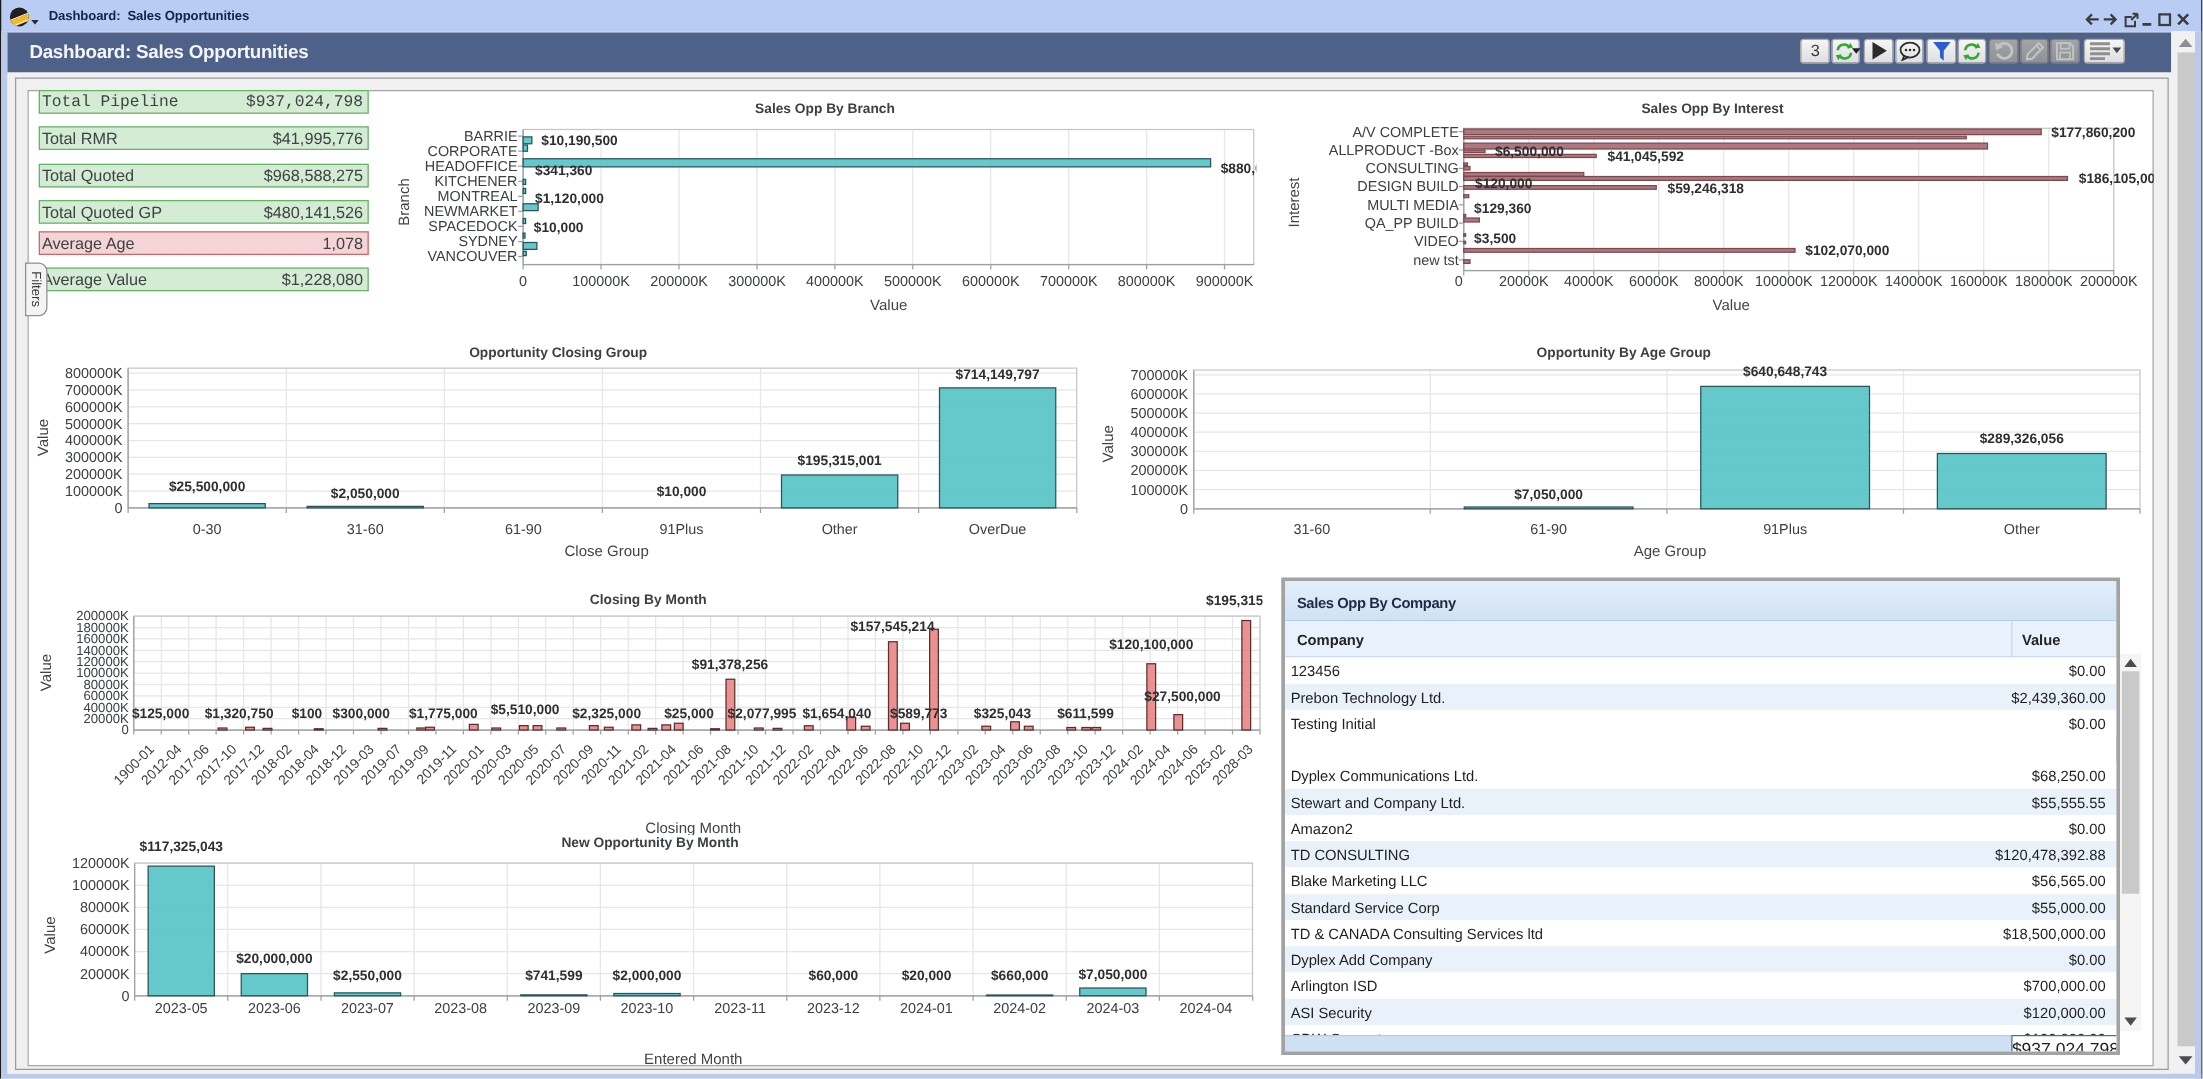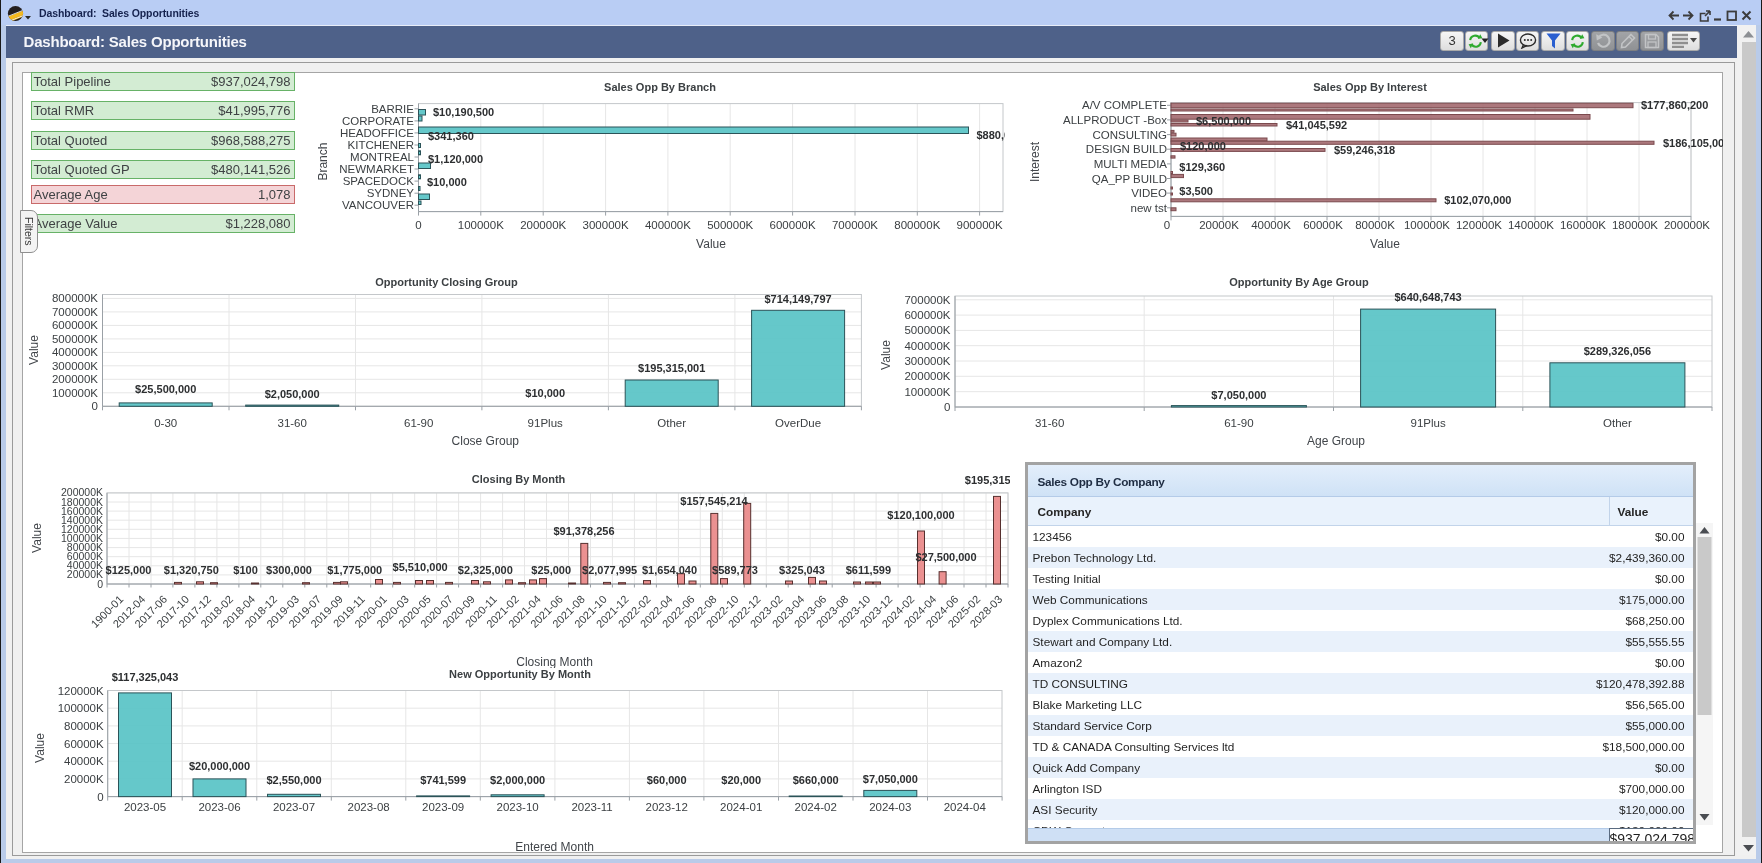--- a/index.html
+++ b/index.html
@@ -122,21 +122,21 @@
 <svg class="abs" style="left:1670.5px;top:33px" width="26" height="15" viewBox="0 0 26 15">
 <g stroke="#8f8f8f" stroke-width="2.4">
 <path d="M1 2 L17 2 M1 6 L17 6 M1 10 L17 10 M1 14 L13 14"></path>
 </g>
 <polygon points="19,5 26,5 22.5,9.5" fill="#4a4a4a"></polygon>
 </svg>
 <div class="abs" style="left:11.5px;top:62px;width:1723px;height:794px;background:#f0f0f0;border:1px solid #9a9a9a;"></div>
 <div class="abs" style="left:21.5px;top:71.5px;width:1701.5px;height:781.5px;background:#ffffff;border:1px solid #a5a5a5;"></div>
 <div class="abs" style="left:19.5px;top:210px;width:18.5px;height:43px;background:#f4f4f4;border:1px solid #8f8f8f;border-radius:0 7px 7px 0;z-index:5;"></div>
 <div class="abs" style="left:21px;top:211px;width:15px;height:41px;font-size:10.5px;color:#3a3a3a;writing-mode:vertical-rl;display:flex;align-items:center;justify-content:center;z-index:6;">Filters</div>
-<div class="kpi" style="top:72.0px;">
+<div class="kpi" style="top:72.0px;font-family:Liberation Mono, monospace;">
     <span>Total Pipeline</span>
     <span>$937,024,798</span>
   </div>
 <div class="kpi" style="top:101.3px;">
     <span>Total RMR</span>
     <span>$41,995,776</span>
   </div>
 <div class="kpi" style="top:130.6px;">
     <span>Total Quoted</span>
     <span>$968,588,275</span>
@@ -789,24 +789,20 @@
       <span class="c2">$0.00</span>
     </div>
     <div class="trow" style="top:82px;background:#e9f1fb;">
       <span class="c1">Prebon Technology Ltd.</span>
       <span class="c2">$2,439,360.00</span>
     </div>
     <div class="trow" style="top:103px;background:#ffffff;">
       <span class="c1">Testing Initial</span>
       <span class="c2">$0.00</span>
     </div>
-    <div class="trow" style="top:124px;background:#e9f1fb;">
-      <span class="c1">Web Communications</span>
-      <span class="c2">$175,000.00</span>
-    </div>
     <div class="trow" style="top:145px;background:#ffffff;">
       <span class="c1">Dyplex Communications Ltd.</span>
       <span class="c2">$68,250.00</span>
     </div>
     <div class="trow" style="top:166px;background:#e9f1fb;">
       <span class="c1">Stewart and Company Ltd.</span>
       <span class="c2">$55,555.55</span>
     </div>
     <div class="trow" style="top:187px;background:#ffffff;">
       <span class="c1">Amazon2</span>
@@ -822,21 +818,21 @@
     </div>
     <div class="trow" style="top:250px;background:#e9f1fb;">
       <span class="c1">Standard Service Corp</span>
       <span class="c2">$55,000.00</span>
     </div>
     <div class="trow" style="top:271px;background:#ffffff;">
       <span class="c1">TD &amp; CANADA Consulting Services ltd</span>
       <span class="c2">$18,500,000.00</span>
     </div>
     <div class="trow" style="top:292px;background:#e9f1fb;">
-      <span class="c1">Quick Add Company</span>
+      <span class="c1">Dyplex Add Company</span>
       <span class="c2">$0.00</span>
     </div>
     <div class="trow" style="top:313px;background:#ffffff;">
       <span class="c1">Arlington ISD</span>
       <span class="c2">$700,000.00</span>
     </div>
     <div class="trow" style="top:334px;background:#e9f1fb;">
       <span class="c1">ASI Security</span>
       <span class="c2">$120,000.00</span>
     </div>

